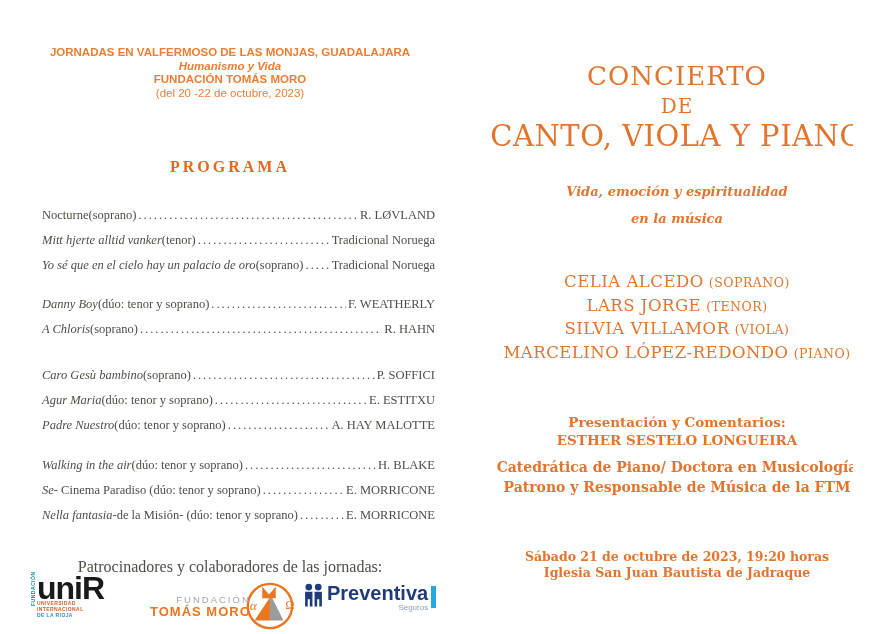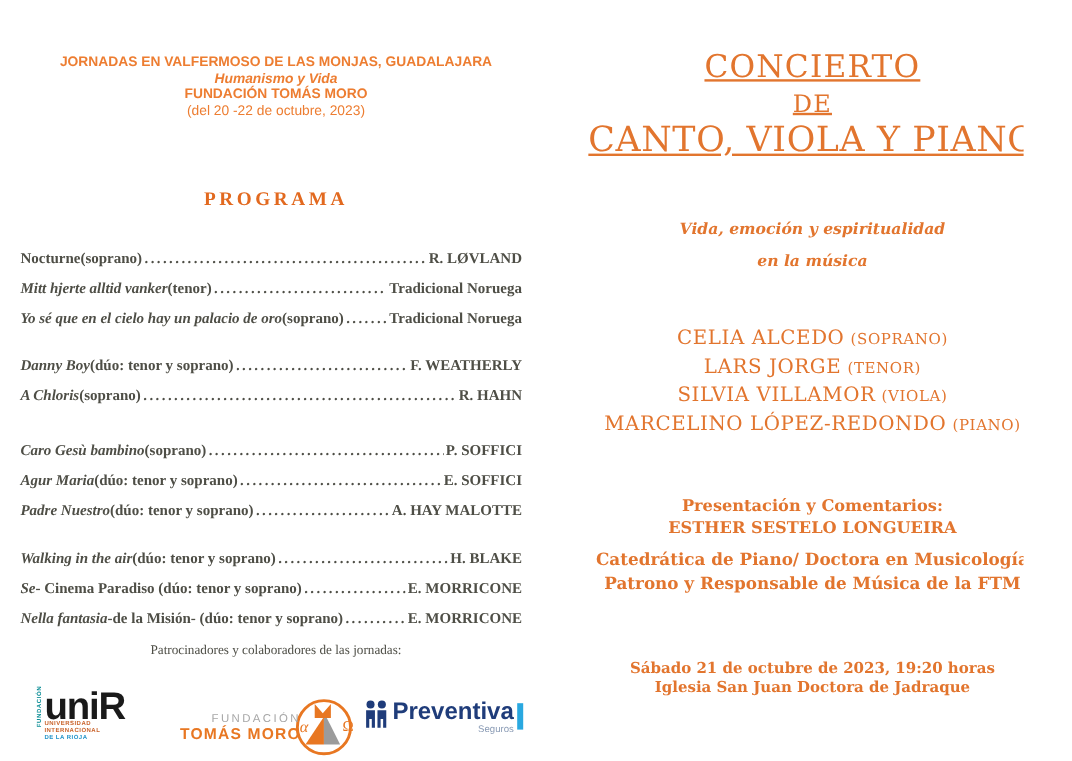--- a/index.html
+++ b/index.html
@@ -10,33 +10,33 @@
   .page-right{left:447px;width:446px;}
   .cblock{position:absolute;left:14px;right:0;text-align:center;}
 
   
   .l-header{top:46px;font-family:"Liberation Sans",sans-serif;color:#ED7D31;
             font-size:11.5px;line-height:13.5px;font-weight:bold;}
   .l-header .h-it{font-style:italic;}
   .l-header .h-reg{font-weight:normal;}
   .programa{top:158px;font-family:Liberation Serif, serif;color:#E2691F;font-size:16px;
             font-weight:bold;letter-spacing:3px;}
-  .prog-list{position:absolute;top:203px;left:17px;right:11px;color:#4E4E46;
-             font-size:12.5px;font-weight:bold;}
+  .prog-list{position:absolute;top:203px;left:42px;right:11px;color:#4E4E46;
+             font-size:12.5px;}
   .prog-row{display:flex;align-items:baseline;height:25px;line-height:25px;}
   .prog-row.gap14{margin-top:14px;}
   .prog-row.gap21{margin-top:21px;}
   .prog-row.gap15{margin-top:15px;}
   .pt{font-style:italic;white-space:nowrap;}
   .pt.rm{font-style:normal;}
   .pd{white-space:nowrap;}
   .dots{flex:1;overflow:hidden;white-space:nowrap;letter-spacing:2px;margin:0 2px;}
   .dots::after{content:"..........................................................................................................................................";}
   .pc{white-space:nowrap;}
-  .sponsors-heading{top:536px;font-size:11px;color:#4E4E46;}
+  .sponsors-heading{top:558px;font-size:16px;color:#4E4E46;}
 
   
   .logo{position:absolute;}
   .logo-unir{left:30px;top:576px;display:flex;align-items:flex-start;}
   .unir-vert{writing-mode:vertical-rl;transform:rotate(180deg);font-family:"Liberation Sans",sans-serif;
              font-size:5px;font-weight:bold;color:#0C8E96;letter-spacing:0.5px;height:30px;margin-right:1px;}
   .unir-word{font-family:"Liberation Sans",sans-serif;font-weight:bold;color:#1A1A1A;
              font-size:32px;line-height:24px;letter-spacing:-1px;}
   .unir-sub{font-family:"Liberation Sans",sans-serif;font-size:5px;font-weight:bold;
             line-height:6px;letter-spacing:0.4px;}
@@ -48,21 +48,21 @@
   .ftm-l2{color:#E87722;font-size:13px;font-weight:bold;letter-spacing:1px;line-height:14px;}
   .logo-prev{left:303px;top:583px;display:flex;align-items:flex-start;}
   .prev-text{font-family:"Liberation Sans",sans-serif;color:#1F3C7A;font-weight:bold;
              font-size:20px;line-height:20px;margin-left:3px;}
   .prev-sub{font-family:"Liberation Sans",sans-serif;color:#8A9BB5;font-size:8px;
             text-align:right;line-height:9px;}
   .prev-bar{width:5px;height:22px;background:#29A8E0;margin-left:3px;margin-top:3px;}
 
   
   .r-orange{color:#E2752E;font-family:"DejaVu Serif",serif;}
-  .r-title{top:40px;text-decoration:underline;}
+  .r-title{top:60px;}
   .r-title .t1{font-size:26px;line-height:32px;letter-spacing:1px;}
   .r-title .t2{font-size:20px;line-height:28px;letter-spacing:1px;}
   .r-title .t3{font-size:29px;line-height:32px;letter-spacing:0.5px;}
   .r-subtitle{top:178px;font-style:italic;font-weight:bold;font-size:13px;line-height:27px;}
   .r-performers{top:271px;line-height:22.5px;}
   .perf-name{font-size:16.5px;letter-spacing:0.5px;}
   .perf-role{font-size:12.5px;letter-spacing:0.5px;}
   .r-presentation{top:414px;font-weight:bold;font-size:13.5px;line-height:17.5px;text-align:center;}
   .r-desc{top:457px;font-weight:bold;font-size:14px;line-height:20px;}
   .r-event{top:549px;font-weight:bold;font-size:12.5px;line-height:16px;}
@@ -117,21 +117,21 @@
       <div class="prog-row gap21">
         <span class="pt">Caro Gesù bambino</span>
           <span class="pd"> (soprano)</span>
         <span class="dots"></span>
         <span class="pc">P. SOFFICI</span>
       </div>
       <div class="prog-row">
         <span class="pt">Agur Maria</span>
           <span class="pd"> (dúo: tenor y soprano)</span>
         <span class="dots"></span>
-        <span class="pc">E. SOFFICI</span>
+        <span class="pc">E. ESTITXU</span>
       </div>
       <div class="prog-row">
         <span class="pt">Padre Nuestro</span>
           <span class="pd"> (dúo: tenor y soprano)</span>
         <span class="dots"></span>
         <span class="pc">A. HAY MALOTTE</span>
       </div>
       <div class="prog-row gap15">
         <span class="pt">Walking in the air</span>
           <span class="pd"> (dúo: tenor y soprano)</span>
@@ -222,17 +222,17 @@
       <div>ESTHER SESTELO LONGUEIRA</div>
     </div>
 
     <div class="cblock r-orange r-desc">
       <div>Catedrática de Piano/ Doctora en Musicología</div>
       <div>Patrono y Responsable de Música de la FTM</div>
     </div>
 
     <div class="cblock r-orange r-event">
       <div>Sábado 21 de octubre de 2023, 19:20 horas</div>
-      <div>Iglesia San Juan Doctora de Jadraque</div>
+      <div>Iglesia San Juan Bautista de Jadraque</div>
     </div>
 
   </div>
 </div>
 
 </body></html>

